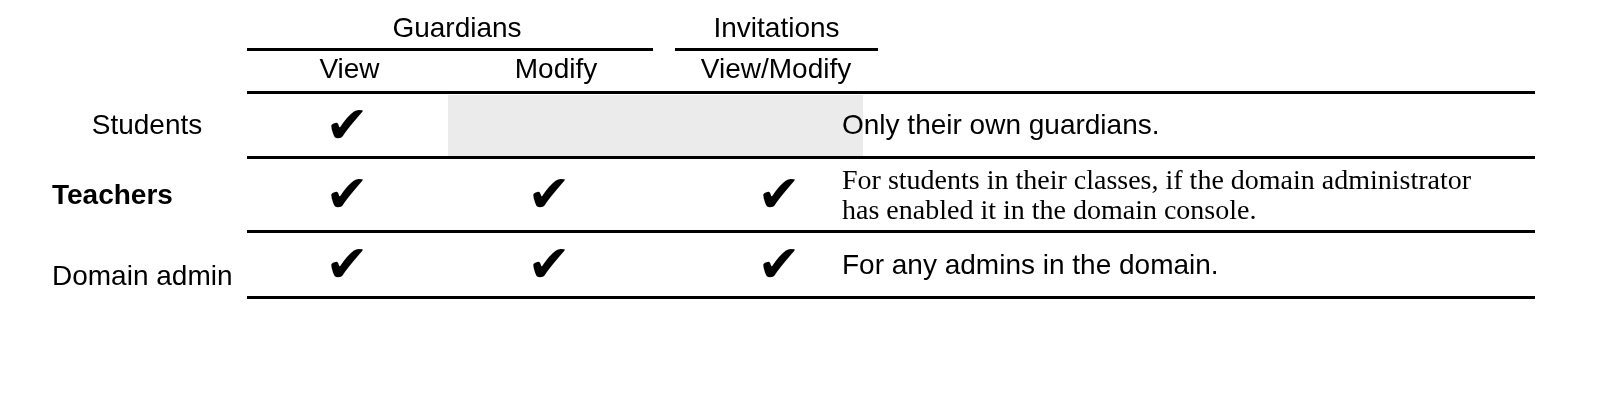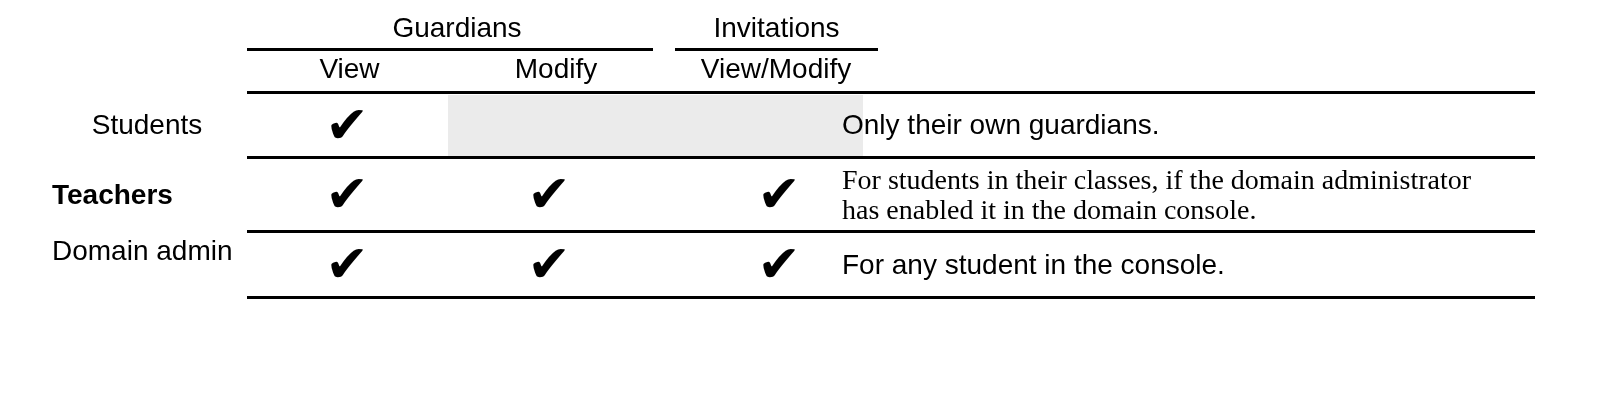--- a/index.html
+++ b/index.html
@@ -76,21 +76,21 @@
   <div class="row2">
     <div class="abs line30 row-label" style="top:180px;font-weight:bold;">Teachers</div>
     <div class="abs chk chk-view">✔</div>
     <div class="abs chk chk-modify">✔</div>
     <div class="abs chk chk-vm">✔</div>
     <div class="abs line30 note" style="top:165px;font-family:Liberation Serif, serif;">For students in their classes, if the domain administrator
 has enabled it in the domain console.</div>
   </div>
 
   <div class="row3">
-    <div class="abs line30 row-label" style="top:236px;">Domain admin</div>
+    <div class="abs line30 row-label" style="top:261px;">Domain admin</div>
     <div class="abs chk chk-view">✔</div>
     <div class="abs chk chk-modify">✔</div>
     <div class="abs chk chk-vm">✔</div>
-    <div class="abs line30 note" style="top:250px;">For any student in the console.</div>
+    <div class="abs line30 note" style="top:250px;">For any admins in the domain.</div>
   </div>
 
 
 </div>
 
 </body></html>

